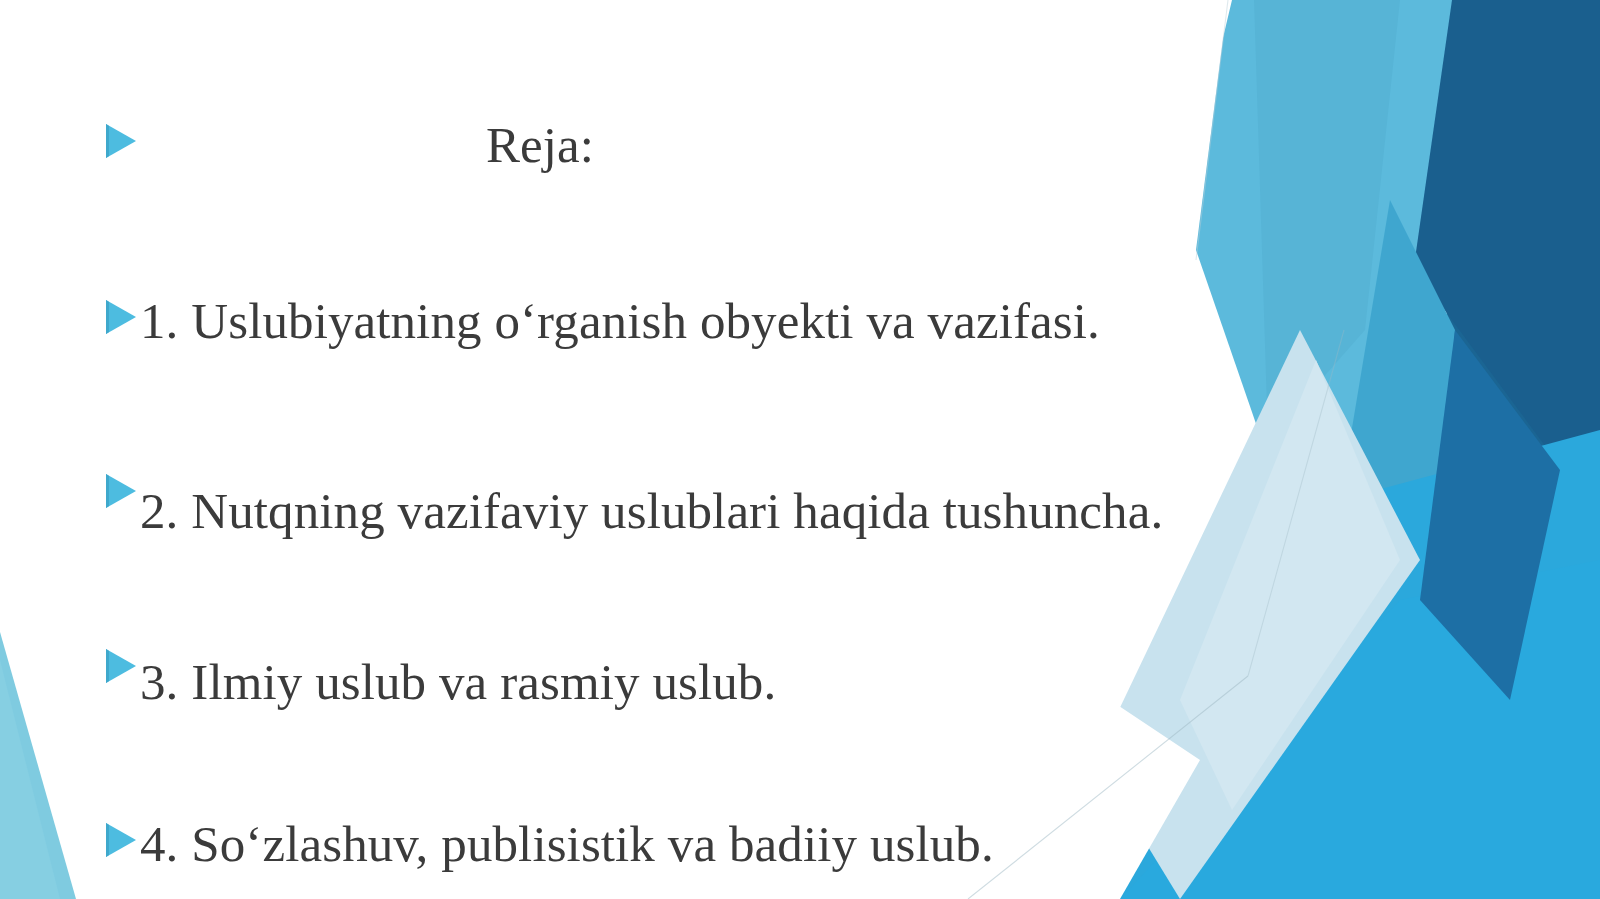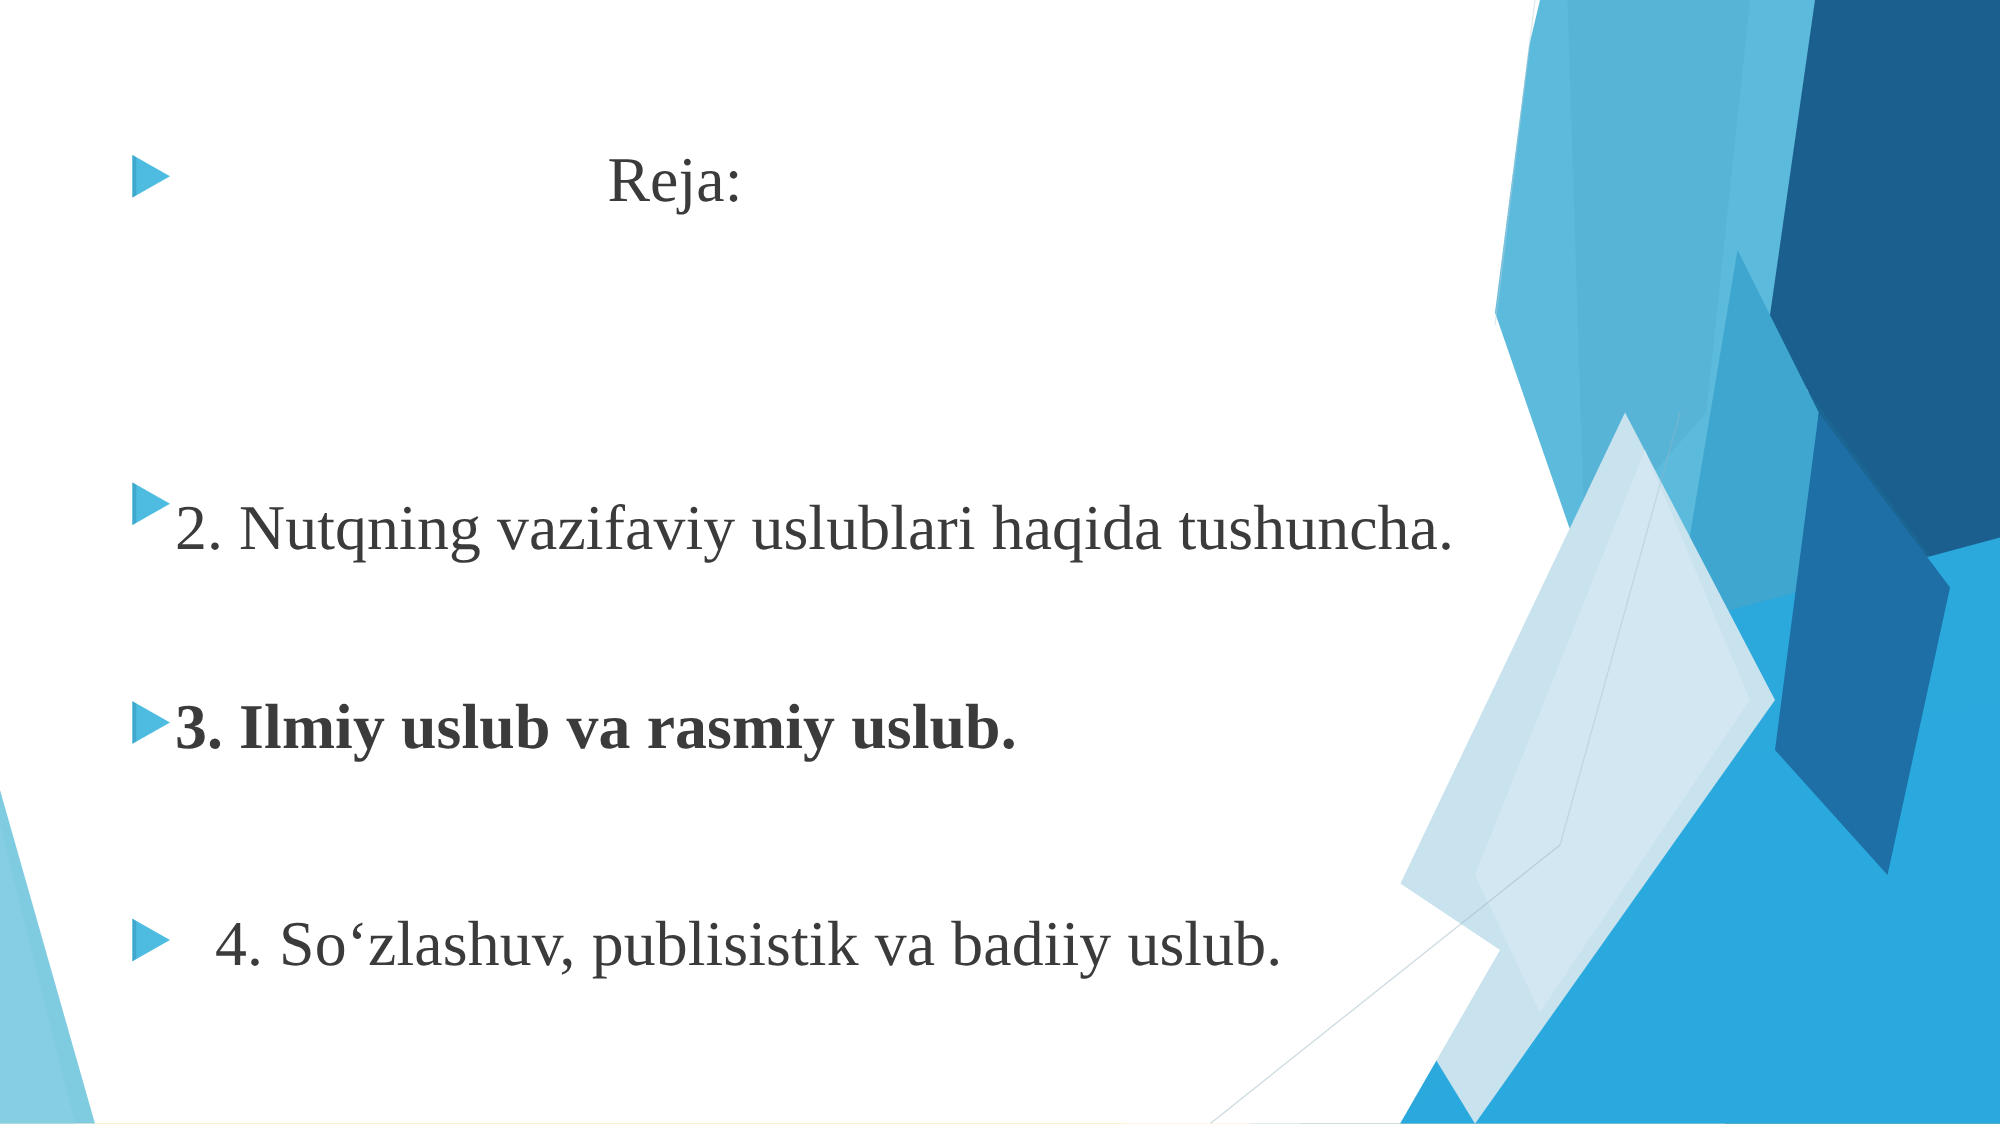--- a/index.html
+++ b/index.html
@@ -9,21 +9,21 @@
   }
   body {
     font-family: "Liberation Serif", "DejaVu Serif", serif;
   }
 
   #slide {
     position: relative;
     width: 1600px;
     height: 899px;
     overflow: hidden;
-    background: #eab308;
+    background: #5eead4;
   }
 
   
   #bg-decor {
     position: absolute;
     inset: 0;
     width: 1600px;
     height: 899px;
     pointer-events: none;
   }
@@ -79,22 +79,22 @@
 
   #line-0 .bullet-marker { top: 10px; }
   #line-1 .bullet-marker { top: 10px; }
   #line-2 .bullet-marker { top: 10px; }
   #line-3 .bullet-marker { top: 10px; }
   #line-4 .bullet-marker { top: 10px; }
 
   #line-0 .line-text { top: 8px; }
   #line-1 .line-text { top: 8px; }
   #line-2 .line-text { top: 24px; }
-  #line-3 .line-text { top: 8px; font-weight: bold; }
-  #line-4 .line-text { top: 8px; margin-left: 32px; }
+  #line-3 .line-text { top: 20px; }
+  #line-4 .line-text { top: 8px; }
 </style>
 </head>
 <body>
 
 <div id="slide">
 
   <svg id="bg-decor" viewBox="0 0 1600 899" preserveAspectRatio="none" aria-hidden="true">
 
     <rect x="0" y="0" width="1600" height="899" fill="#ffffff"></rect>
 
@@ -133,20 +133,27 @@
   <div id="content">
 
     <div class="line" id="line-0">
       <svg class="bullet-marker" viewBox="0 0 34 38" aria-hidden="true">
         <polygon points="2,2 32,19 2,36" fill="#4DBCE0"></polygon>
         <polygon points="2,2 5,4 5,34 2,36" fill="#3FA8CC"></polygon>
       </svg>
       <div class="line-text title">Reja:</div>
     </div>
 
+    <div class="line" id="line-1">
+      <svg class="bullet-marker" viewBox="0 0 34 38" aria-hidden="true">
+        <polygon points="2,2 32,19 2,36" fill="#4DBCE0"></polygon>
+        <polygon points="2,2 5,4 5,34 2,36" fill="#3FA8CC"></polygon>
+      </svg>
+      <div class="line-text">1. Uslubiyatning o‘rganish obyekti va vazifasi.</div>
+    </div>
 
     <div class="line" id="line-2">
       <svg class="bullet-marker" viewBox="0 0 34 38" aria-hidden="true">
         <polygon points="2,2 32,19 2,36" fill="#4DBCE0"></polygon>
         <polygon points="2,2 5,4 5,34 2,36" fill="#3FA8CC"></polygon>
       </svg>
       <div class="line-text">2. Nutqning vazifaviy uslublari haqida tushuncha.</div>
     </div>
 
     <div class="line" id="line-3">

